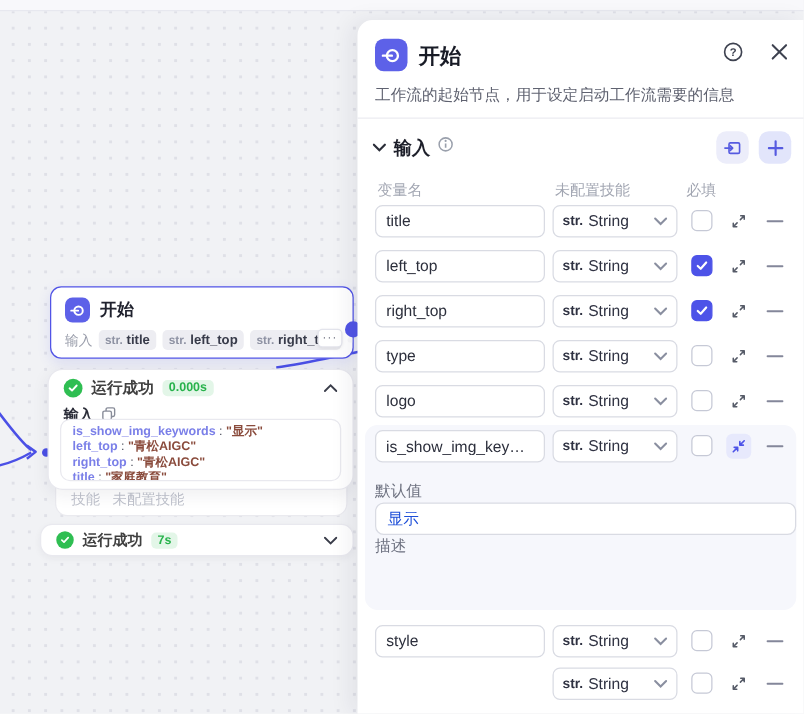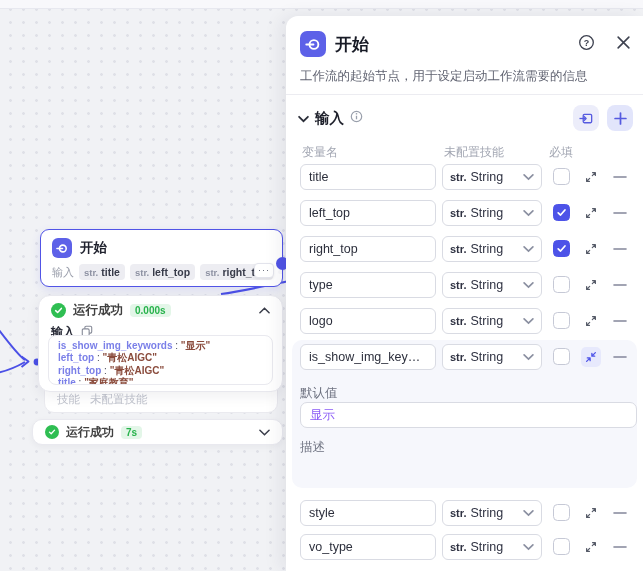--- a/index.html
+++ b/index.html
@@ -94,23 +94,23 @@
   .checkbox svg { visibility:hidden; }
   .checkbox.checked { background:#4d53e8; border-color:#4d53e8; }
   .checkbox.checked svg { visibility:visible; }
   .modebtn { position:absolute; left:281px; top:3px; width:20px; height:20px; border-radius:5px;
     display:flex; align-items:center; justify-content:center; cursor:pointer; }
   .modebtn.collapse { background:#e7e9fc; }
   .minus { position:absolute; left:313px; top:6px; width:15px; height:14px; display:flex; align-items:center; cursor:pointer; }
 
   .highlight { position:absolute; top:324px; left:6px; width:345px; height:148px; background:#f6f7fc; border-radius:10px; }
   .field-label { position:absolute; left:14px; font-size:12.5px; color:#6e7280; }
-  .lbl-default { top:369px; } .lbl-desc { top:423px; }
+  .lbl-default { top:369px; } .lbl-desc { top:413px; }
   .wide-input { position:absolute; left:14px; width:337px; height:26px; border:1px solid #d9dbe3; border-radius:7px;
-    padding:0 9px; font-size:12.5px; color:#8b5cf6; font-family:inherit; background:#fff; outline:none; }
+    padding:0 9px; font-size:12.5px; color:#1d4ed8; font-family:inherit; background:#fff; outline:none; }
   .in-default { top:386px; }
   .in-desc { top:440px; }
   .in-desc::placeholder { color:#b9bdc7; }
 </style>
 </head>
 <body>
 
 <div class="canvas">
   <div class="top-strip"></div>
 
@@ -458,21 +458,20 @@
           </svg>
     </div>
 
     <div class="minus">
       <svg width="14" height="4" viewBox="0 0 14 4">
             <line x1="1" y1="2" x2="13" y2="2" stroke="#84879a" stroke-width="1.6" stroke-linecap="round"></line>
           </svg>
     </div>
   </div>
       <div class="row">
-    <input class="name-input" value="vo_type" style="">
     <div class="select">
       <span class="t-prefix">str.</span>
       <span class="t-name">String</span>
       <svg width="11" height="8" viewBox="0 0 10 7">
             <path d="M1 1.5 L5 5.5 L9 1.5" stroke="#8a8fa0" stroke-width="1.5" fill="none" stroke-linecap="round"></path>
           </svg>
     </div>
     <div class="checkbox">
       <svg width="11" height="11" viewBox="0 0 14 14">
             <path d="M2.8 7.4 L5.8 10.2 L11.4 3.8" stroke="#fff" stroke-width="2.2" fill="none" stroke-linecap="round" stroke-linejoin="round"></path>

